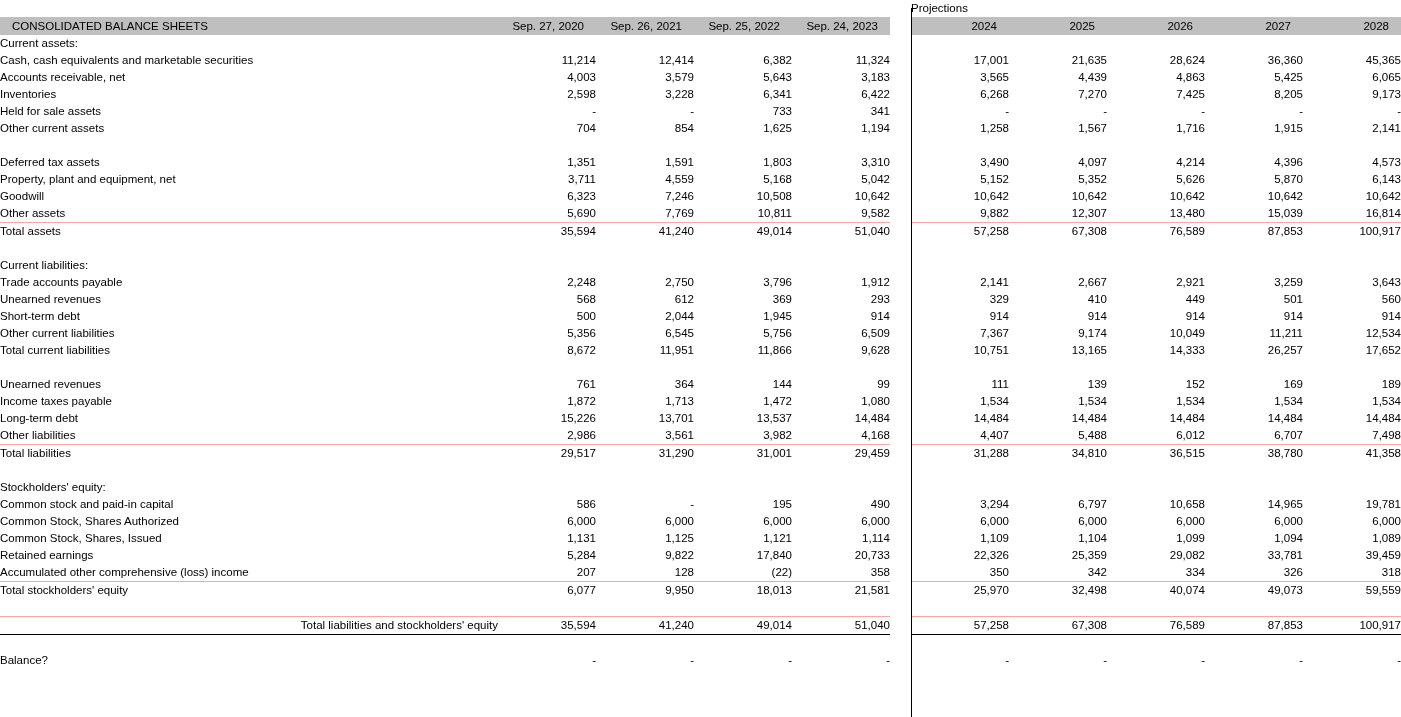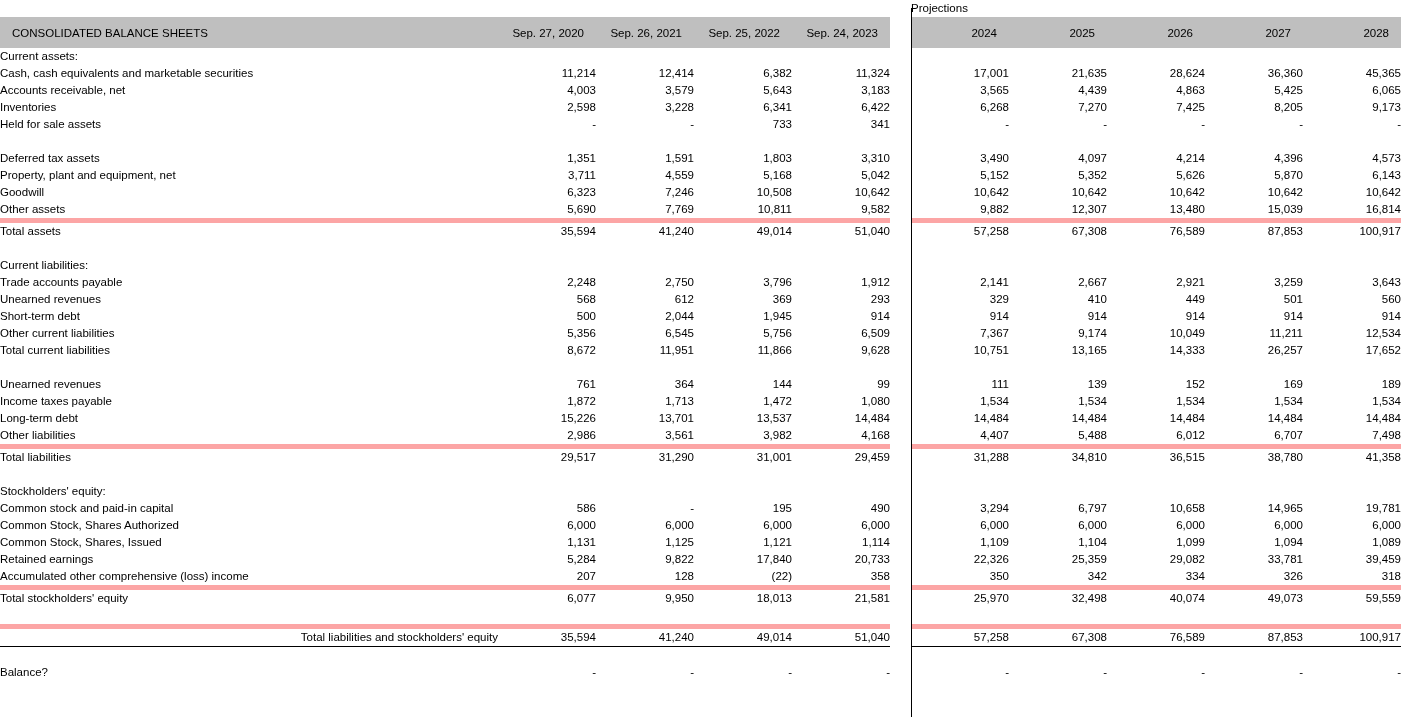--- a/index.html
+++ b/index.html
@@ -53,35 +53,35 @@
   
   .proj-title {
     text-align: left;
     font-size: 11.5px;
     line-height: 16px;
     height: 16px;
     vertical-align: bottom;
   }
   tr.head-row td {
     background: #bfbfbf;
-    height: 31px;
+    height: 18px;
     line-height: 18px;
     vertical-align: middle;
     font-size: 11.5px;
   }
   tr.head-row td.lbl { padding-left: 12px; }
   tr.head-row td.num { padding-right: 12px; }
   tr.head-row td.gapcell { background: #ffffff; }
 
   
   td.divider-l { border-left: 1px solid #000000; }
   td.gapcell { background: #ffffff; }
 
   
-  .bt td.num, .bt td.lbl { border-top: 5px solid #fca5a5; }
+  .bt td.num, .bt td.lbl { border-top: 1px solid #fca5a5; }
   .bb td.num, .bb td.lbl { border-bottom: 1px solid #000000; text-align: right; }
 
   .spacer td { height: 12px; line-height: 12px; }
 </style>
 </head>
 <body>
 
 <div id="sheet">
   <table class="bs">
     <colgroup>
@@ -173,20 +173,33 @@
           <td class="num">-</td>
           <td class="num">733</td>
           <td class="num">341</td>
           <td class="gapcell"></td>
           <td class="num divider-l">-</td>
           <td class="num">-</td>
           <td class="num">-</td>
           <td class="num">-</td>
           <td class="num">-</td>
         </tr>
+        <tr>
+          <td class="lbl indent1">Other current assets</td>
+          <td class="num">704</td>
+          <td class="num">854</td>
+          <td class="num">1,625</td>
+          <td class="num">1,194</td>
+          <td class="gapcell"></td>
+          <td class="num divider-l">1,258</td>
+          <td class="num">1,567</td>
+          <td class="num">1,716</td>
+          <td class="num">1,915</td>
+          <td class="num">2,141</td>
+        </tr>
         <tr class="spacer">
           <td class="lbl indent0"></td>
           <td class="num"></td>
           <td class="num"></td>
           <td class="num"></td>
           <td class="num"></td>
           <td class="gapcell"></td>
           <td class="num divider-l"></td>
           <td class="num"></td>
           <td class="num"></td>

